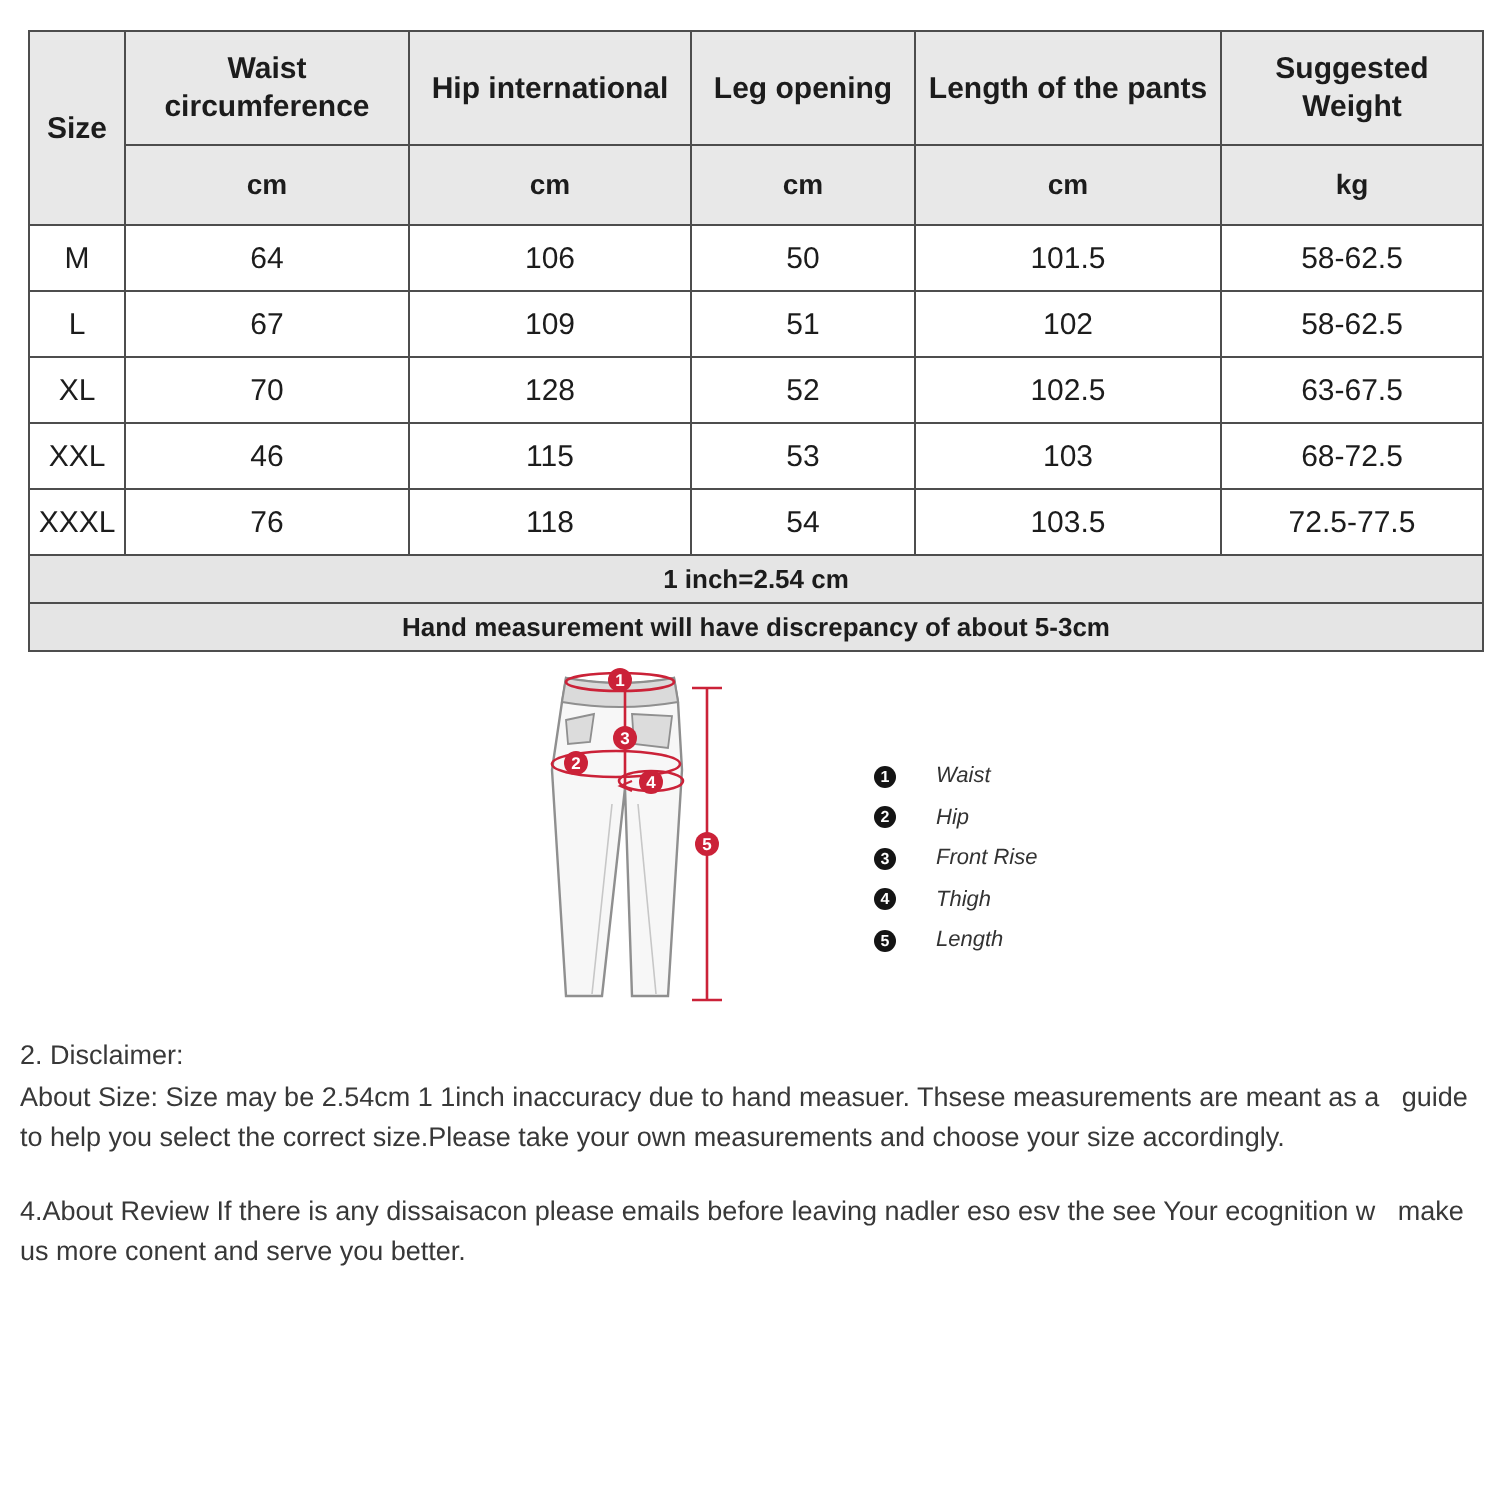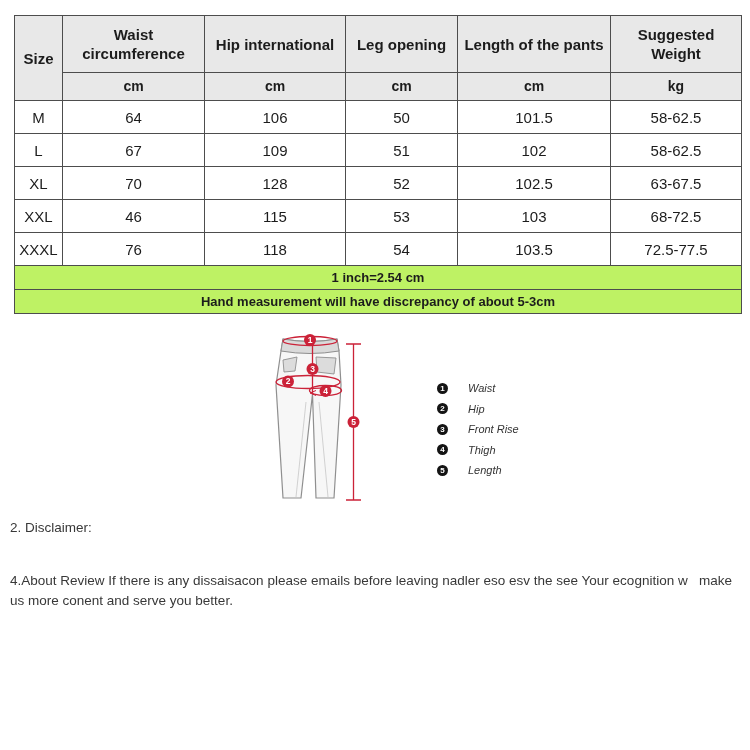--- a/index.html
+++ b/index.html
@@ -22,26 +22,26 @@
   }
   table.size-table th, table.size-table td {
     border: 1px solid #4d4d4d;
     text-align: center;
     vertical-align: middle;
     padding: 0 2px;
     overflow: hidden;
   }
   table.size-table th { background: #e8e8e8; font-weight: bold; line-height: 19px; }
   tr.hdr-row   { height: 57px; }
-  tr.unit-row  { height: 28px; }
+  tr.unit-row  { height: 40px; }
   tr.unit-row th { font-size: 14px; }
   tr.data-row  { height: 33px; }
   tr.data-row td { background: #ffffff; font-weight: normal; }
   tr.note-row  { height: 24px; }
-  tr.note-row td { font-weight: bold; font-size: 13px; background: #bef264; }
+  tr.note-row td { font-weight: bold; font-size: 13px; background: #e5e5e5; }
   td.size-cell { font-size: 15px; }
 
   
   .diagram { position: absolute; left: 0; top: 330px; width: 750px; height: 186px; }
   .diagram svg { position: absolute; left: 0; top: 0; }
   .legend {
     position: absolute; left: 437px; top: 48px;
     display: flex; flex-direction: column;
   }
   .legend-item { display: flex; align-items: center; height: 20.5px; }
@@ -53,21 +53,21 @@
   }
   .legend-label { margin-left: 20px; font-size: 11px; color: #333; font-style: italic; }
 
   
   .notes {
     position: absolute; left: 10px; top: 496px; width: 731px;
     font-size: 13.5px; line-height: 20.5px; color: #383838;
   }
   .note-section { margin: 0 0 0 0; }
   .sec-gap-a { margin-bottom: 22px; }
-  .sec-gap-b { margin-bottom: 32px; }
+  .sec-gap-b { margin-bottom: 16px; }
   .sec-gap-c { margin-bottom: 25px; }
   .section-title { white-space: pre-wrap; }
   .section-body  { white-space: pre-wrap; }
 </style>
 </head>
 <body>
 
 <div class="sheet">
 
   <table class="size-table">
@@ -209,19 +209,20 @@
         <span class="legend-label">Length</span>
       </div>
     </div>
   </div>
 
   <div class="notes">
     <div class="note-section sec-gap-a">
     </div>
     <div class="note-section sec-gap-b">
       <div class="section-title">2. Disclaimer:</div>
+      <div class="section-body">About Size: Size may be 2.54cm 1 1inch inaccuracy due to hand measuer. Thsese measurements are meant as a   guide to help you select the correct size.Please take your own measurements and choose your size accordingly.</div>
     </div>
     <div class="note-section">
       <div class="section-body">4.About Review If there is any dissaisacon please emails before leaving nadler eso esv the see Your ecognition w   make us more conent and serve you better.</div>
     </div>
   </div>
 
 </div>
 
 </body></html>

